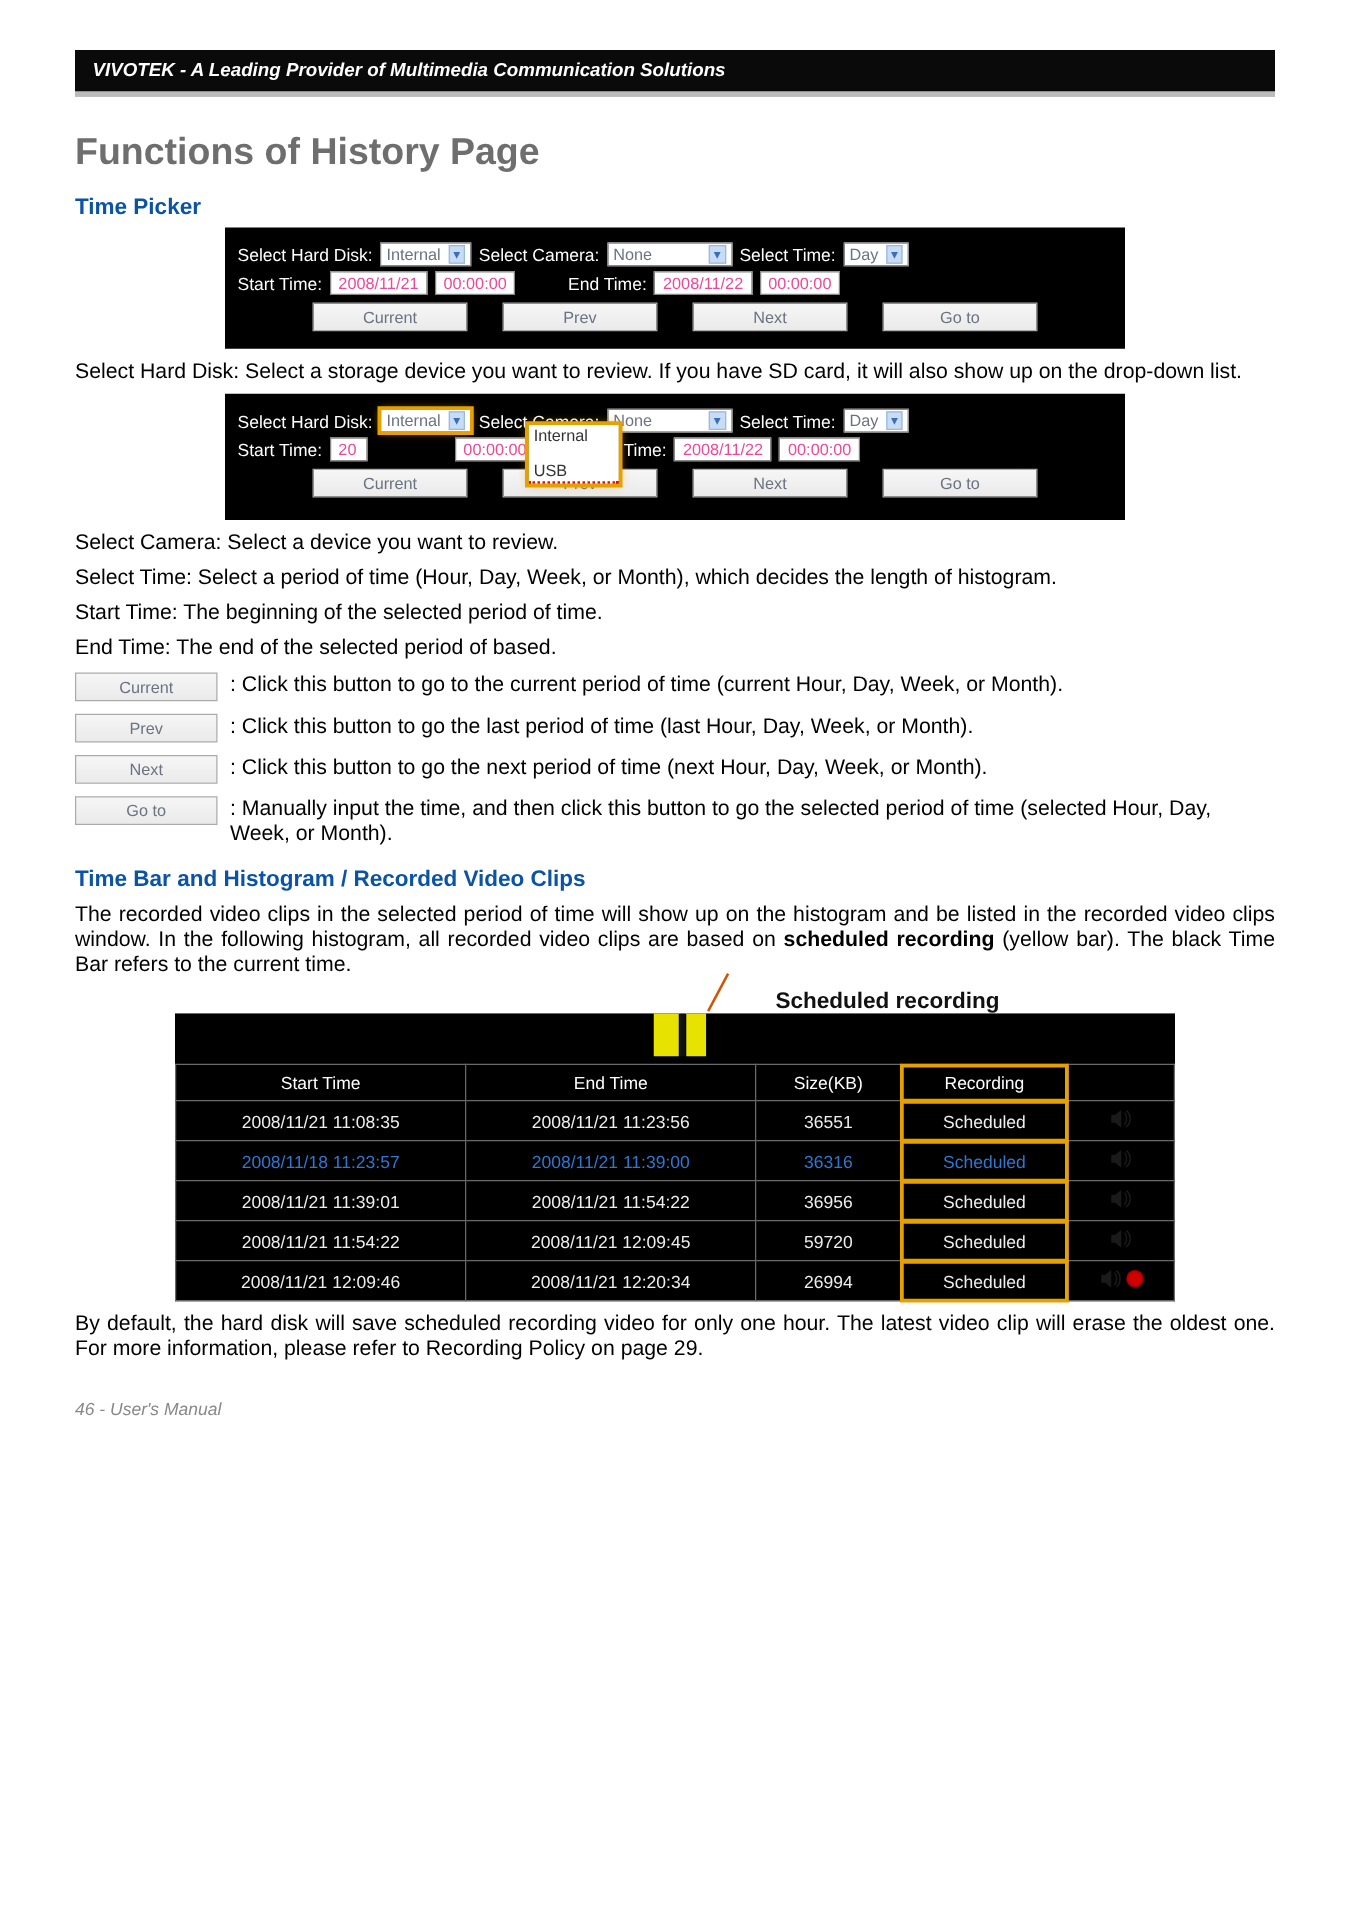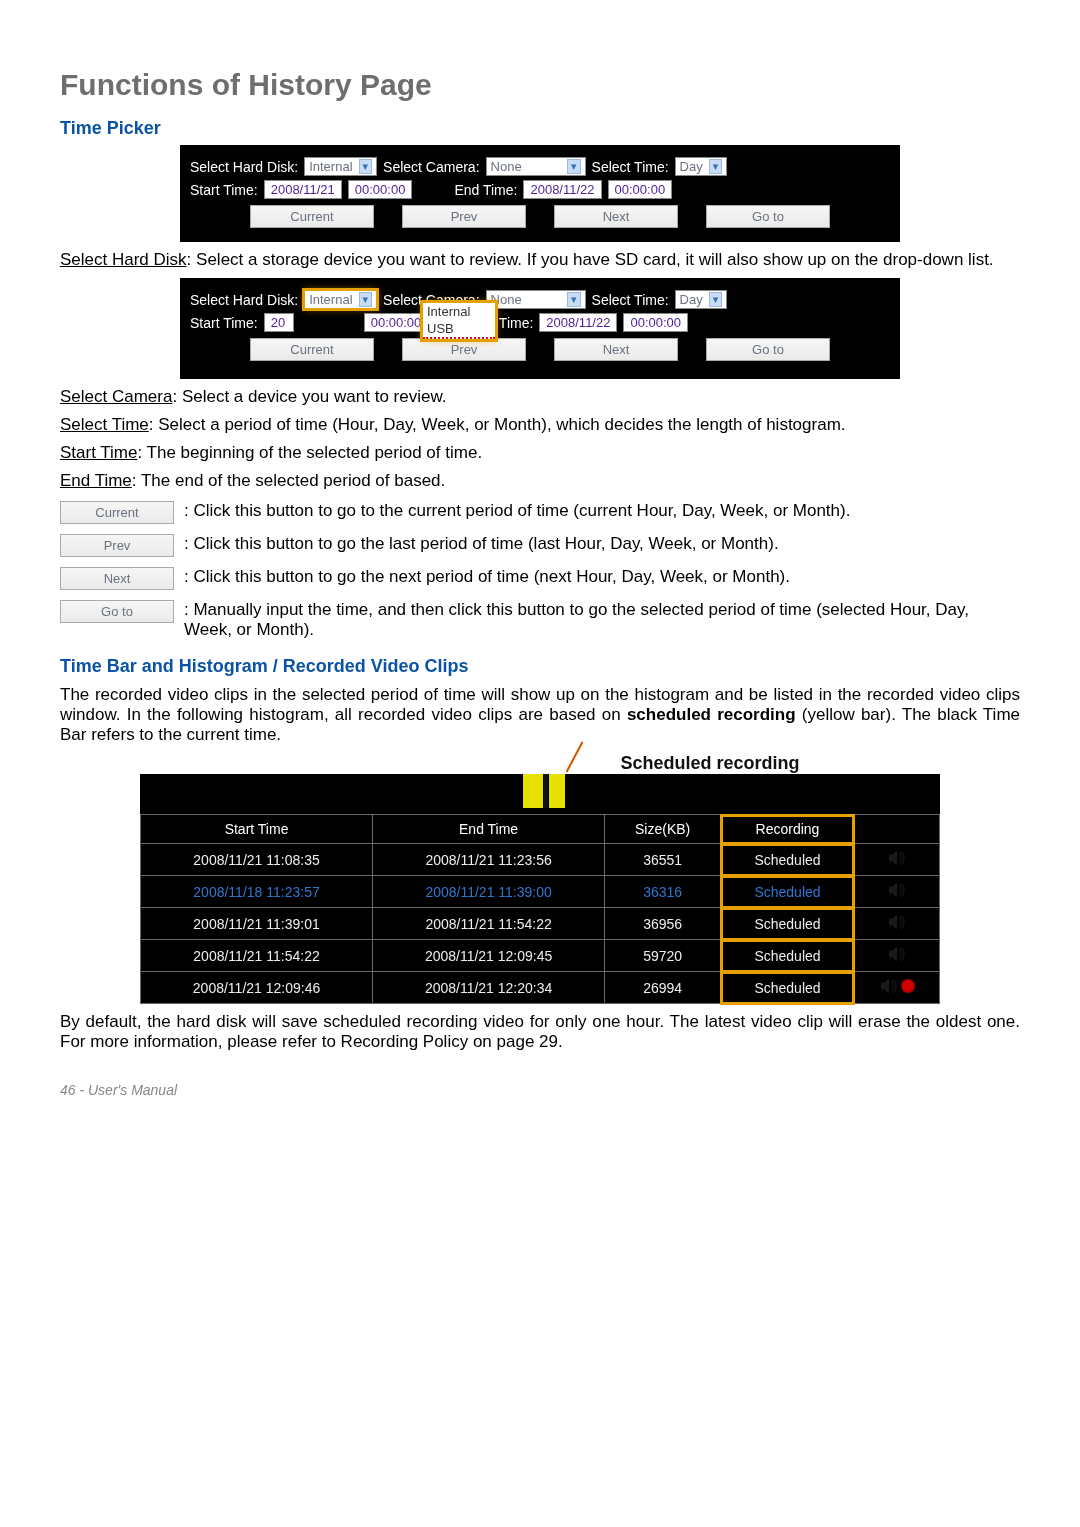--- a/index.html
+++ b/index.html
@@ -59,21 +59,21 @@
   }
   .dd .chev {
     background: #c8dcf5;
     color: #3a6fb5;
     padding: 0 3px;
     font-size: 11px;
     border: 1px solid #9bb8de;
   }
   .txt {
     background: #fff;
-    color: #4c1d95;
+    color: #ec4899;
     padding: 1px 6px;
     border: 1px solid #888;
     font-size: 13px;
     display: inline-block;
   }
   .rowbtns { justify-content: center; gap: 28px; margin-top: 6px; }
   .pbtn {
     background: linear-gradient(#f6f6f6,#eaeaea);
     border: 1px solid #aaa;
     color: #6b7380;
@@ -86,33 +86,33 @@
     position: relative;
     margin-left: 108px;
     margin-top: -2px;
     background: #fff;
     border: 1px solid #888;
     width: 72px;
     font-size: 13px;
     color: #333;
   }
   .ddopen div { padding: 1px 4px; }
-  .ddopen .sel { border-bottom: 2px dotted #d11; }
+  .ddopen .sel { border-bottom: 2px dotted #d11; margin-top: 11px; }
   .hl {
     outline: 3px solid #e6a100;
     outline-offset: -1px;
     box-shadow: 0 0 8px rgba(230,161,0,0.6);
   }
   .body-text {
     font-size: 17px;
     color: #000;
     margin: 8px 0;
     text-align: justify;
   }
-  .u { text-decoration: underline; }
+  .u { }
   .btndesc {
     display: flex;
     align-items: flex-start;
     gap: 10px;
     margin: 10px 0;
     font-size: 17px;
   }
   .btndesc .pbtn { flex: 0 0 auto; width: 80px; }
   .btndesc .txtd { flex: 1; }
   .callout {
@@ -169,20 +169,21 @@
     color: #888;
     font-style: italic;
     font-size: 14px;
     margin-top: 30px;
   }
 </style>
 </head>
 <body>
 
 <div class="page">
+  <div class="hdr">VIVOTEK - A Leading Provider of Multimedia Communication Solutions</div>
 
   <h1>Functions of History Page</h1>
 
   <h2>Time Picker</h2>
 
   <div class="panel">
     <div class="prow">
       <span class="lbl">Select Hard Disk:</span>
       <span class="dd">
         <span>Internal</span>

